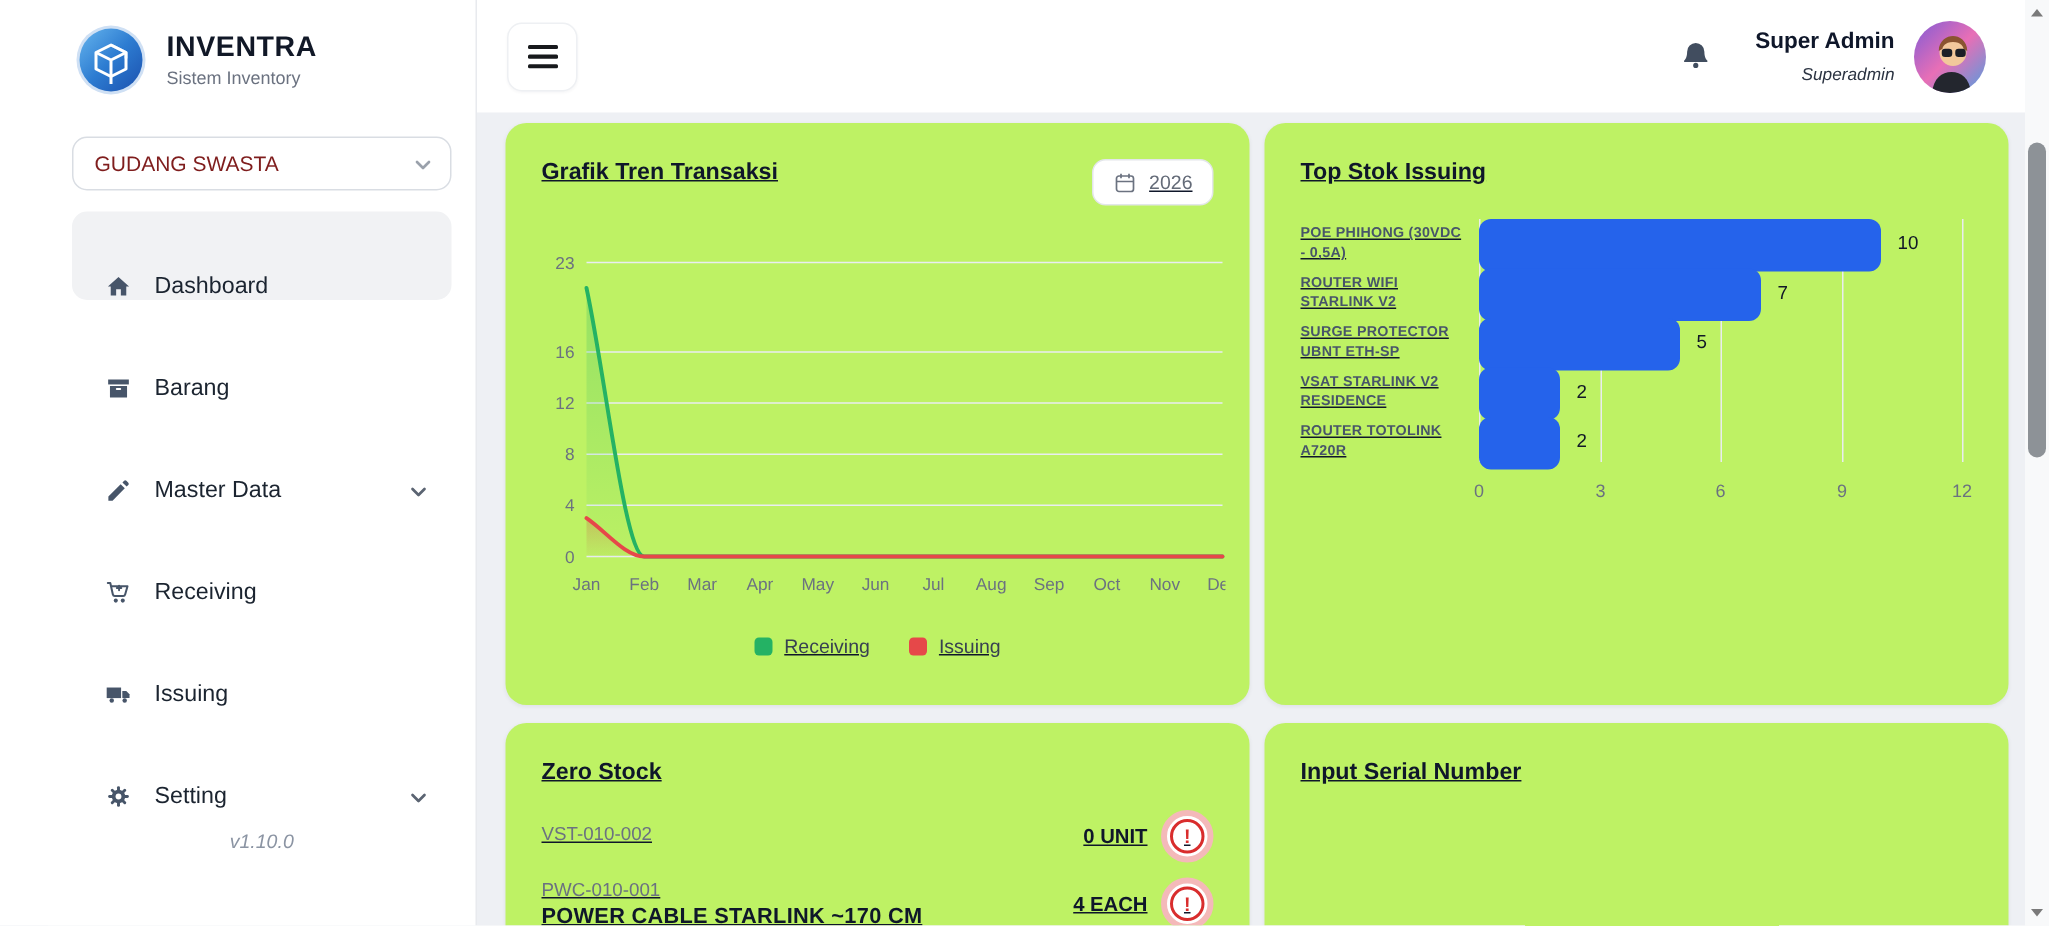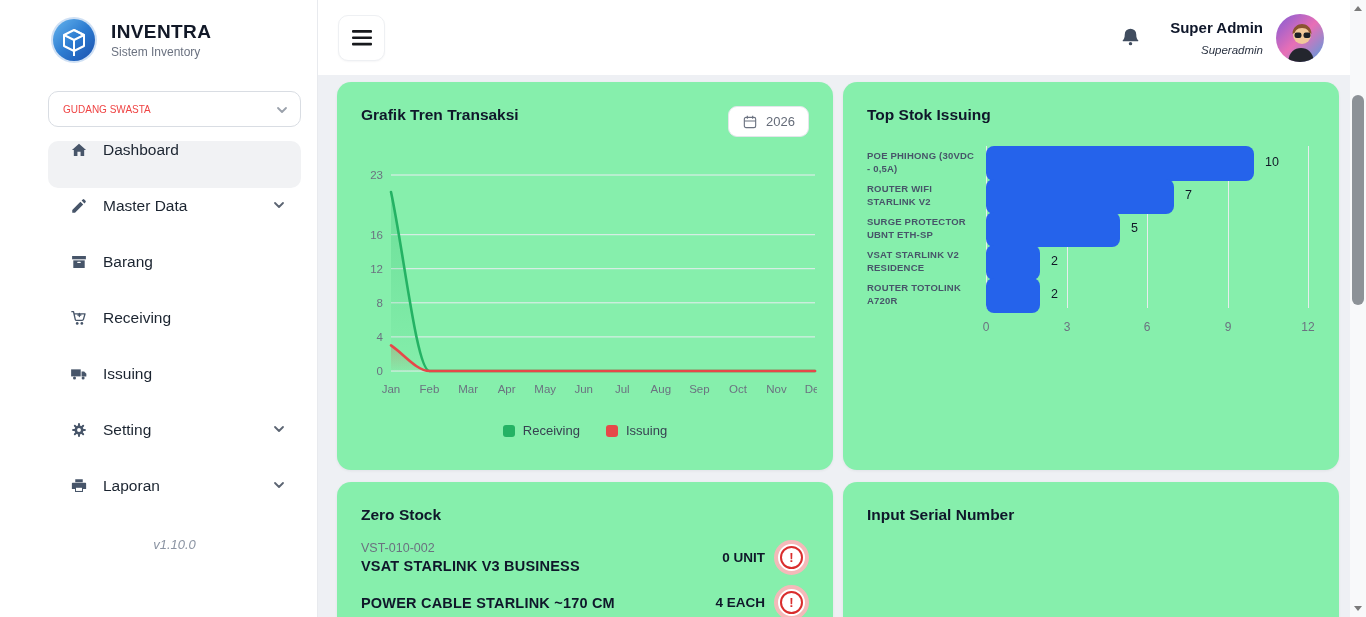--- a/index.html
+++ b/index.html
@@ -8,24 +8,24 @@
   .app { display:flex; width:1366px; height:617px;padding-left:32px; }
 
   
   .sidebar { width:286px; flex-shrink:0; background:#fff; border-right:1px solid #e8eaee; padding:16px 16px 0 16px; }
   .brand { display:flex; align-items:center; gap:13px; padding:0 2px 14px 2px; }
   .brand-logo { width:48px; height:48px; flex-shrink:0; }
   .brand-title { font-size:19px; font-weight:800; letter-spacing:.4px; color:#111827; line-height:1.15; }
   .brand-sub { font-size:12px; color:#6b7280; margin-top:2px; }
   .wh-select { position:relative; margin-top:13px; height:36px; border:1px solid #d9dde3; border-radius:10px;
     display:flex; align-items:center; padding:0 34px 0 14px; cursor:pointer; background:#fff; }
-  .wh-select .val { font-size:10px; color:#ef4444; }
+  .wh-select .val { font-size:14px; color:#7f1d1d; }
   .wh-select .chev { position:absolute; right:10px; top:10px; }
   .menu { margin-top:14px; }
-  .menu-item { display:flex; align-items:flex-start; height:47px; border-radius:10px; padding:0 14px 0 22px;
+  .menu-item { display:flex; align-items:flex-end; height:59px; border-radius:10px; padding:0 14px 0 22px;
     margin-bottom:9px; cursor:pointer; background:transparent; }
   .menu-item.active { background:#f1f2f4; }
   .menu-item .mi-icon { width:18px; height:18px; flex-shrink:0; display:flex; }
   .menu-label { font-size:15.5px; color:#1b2430; margin-left:15px; flex:1; }
   .menu-chev { display:flex; }
   .version { text-align:center; font-size:13px; font-style:italic; color:#8b94a3; margin-top:13px; }
 
   
   .main { flex:1; display:flex; flex-direction:column; min-width:0; }
   .topbar { height:75px; flex-shrink:0; background:#fff; display:flex; align-items:center;
@@ -34,21 +34,21 @@
     display:flex; align-items:center; justify-content:center; cursor:pointer; box-shadow:0 1px 2px rgba(16,24,40,.04); }
   .top-right { display:flex; align-items:center; }
   .bell-btn { background:none; border:none; cursor:pointer; display:flex; margin-right:28px; }
   .user-block { text-align:right; margin-right:13px; }
   .user-name { font-size:15px; font-weight:700; color:#0f172a; }
   .user-role { font-size:11.5px; font-style:italic; color:#2b3342; margin-top:8px; }
   .avatar { width:48px; height:48px; border-radius:50%; overflow:hidden; flex-shrink:0; cursor:pointer; }
 
   .content { flex:1; background:#eef0f4; padding:7px 27px 0 19px; overflow:hidden;
     display:grid; grid-template-columns:1fr 1fr; grid-template-rows:388px 380px; gap:12px 10px; }
-  .card { background:#86efac; border-radius:14px; box-shadow:0 1px 3px rgba(16,24,40,.06); padding:24px; overflow:hidden; }
+  .card { background:#bef264; border-radius:14px; box-shadow:0 1px 3px rgba(16,24,40,.06); padding:24px; overflow:hidden;text-decoration:underline; }
   .card-title { font-size:15.5px; font-weight:700; color:#0f172a; }
 
   
   .card-head { display:flex; justify-content:space-between; align-items:flex-start; margin-bottom:28px; }
   .year-btn { display:flex; align-items:center; gap:8px; height:31px; padding:0 13px; border:1px solid #e3e6ea;
     border-radius:9px; background:#fff; color:#646b78; font-size:13px; cursor:pointer; font-family:inherit; }
   .trend-svg { display:block; width:456px; height:246px; }
   .trend-svg text { font-family:"Liberation Sans","DejaVu Sans",sans-serif; }
   .legend { display:flex; justify-content:center; gap:26px; margin-top:12px; }
   .legend-item { display:flex; align-items:center; gap:8px; font-size:13px; color:#374151; }
@@ -133,41 +133,41 @@
           <span class="mi-icon">
             <svg width="18" height="18" viewBox="0 0 24 24">
               <path d="M2.6 11.9L12 3.6l9.4 8.3h-2.5V20h-4.8v-5.6h-4.2V20H5.1v-8.1z" fill="#475569"></path>
             </svg>
           </span>
           <span class="menu-label">Dashboard</span>
         </div>
         <div class="menu-item">
           <span class="mi-icon">
             <svg width="18" height="18" viewBox="0 0 24 24">
-              <path d="M3 17.3V21h3.7L17.6 10.1l-3.7-3.7L3 17.3zM20.7 7a1.4 1.4 0 000-2l-1.7-1.7a1.4 1.4 0 00-2 0l-1.5 1.5 3.7 3.7L20.7 7z" fill="#475569"></path>
-            </svg>
-          </span>
-          <span class="menu-label">Master Data</span>
-          <span class="menu-chev">
-            <svg width="16" height="16" viewBox="0 0 16 16">
-              <path d="M4 6l4 4 4-4" stroke="#5b6472" stroke-width="1.8" fill="none" stroke-linecap="round" stroke-linejoin="round"></path>
-            </svg>
-          </span>
-        </div>
-        <div class="menu-item">
-          <span class="mi-icon">
-            <svg width="18" height="18" viewBox="0 0 24 24">
               <g fill="#475569">
                 <path d="M2.8 4h18.4v4.4H2.8z"></path>
                 <path d="M4.4 9.8h15.2V20H4.4z"></path>
               </g>
               <rect x="9.6" y="11.6" width="4.8" height="1.8" rx="0.9" fill="#fff"></rect>
             </svg>
           </span>
           <span class="menu-label">Barang</span>
+        </div>
+        <div class="menu-item">
+          <span class="mi-icon">
+            <svg width="18" height="18" viewBox="0 0 24 24">
+              <path d="M3 17.3V21h3.7L17.6 10.1l-3.7-3.7L3 17.3zM20.7 7a1.4 1.4 0 000-2l-1.7-1.7a1.4 1.4 0 00-2 0l-1.5 1.5 3.7 3.7L20.7 7z" fill="#475569"></path>
+            </svg>
+          </span>
+          <span class="menu-label">Master Data</span>
+          <span class="menu-chev">
+            <svg width="16" height="16" viewBox="0 0 16 16">
+              <path d="M4 6l4 4 4-4" stroke="#5b6472" stroke-width="1.8" fill="none" stroke-linecap="round" stroke-linejoin="round"></path>
+            </svg>
+          </span>
         </div>
         <div class="menu-item">
           <span class="mi-icon">
             <svg width="18" height="18" viewBox="0 0 24 24">
               <path d="M2.5 3.5h2.2l2.3 10.2a1.8 1.8 0 001.8 1.4h7.4a1.8 1.8 0 001.7-1.3l2.1-7.3H6" stroke="#475569" stroke-width="1.8" fill="none" stroke-linejoin="round" stroke-linecap="round"></path>
               <path d="M12.5 6v4M10.5 8h4" stroke="#475569" stroke-width="1.7" stroke-linecap="round"></path>
               <circle cx="9.6" cy="19.2" r="1.8" fill="#475569"></circle>
               <circle cx="15.8" cy="19.2" r="1.8" fill="#475569"></circle>
             </svg>
           </span>
@@ -193,37 +193,20 @@
                 <rect x="10.7" y="2.8" width="2.6" height="18.4" rx="1.3"></rect>
                 <rect x="10.7" y="2.8" width="2.6" height="18.4" rx="1.3" transform="rotate(45 12 12)"></rect>
                 <rect x="10.7" y="2.8" width="2.6" height="18.4" rx="1.3" transform="rotate(90 12 12)"></rect>
                 <rect x="10.7" y="2.8" width="2.6" height="18.4" rx="1.3" transform="rotate(135 12 12)"></rect>
                 <circle cx="12" cy="12" r="6"></circle>
               </g>
               <circle cx="12" cy="12" r="2.6" fill="#fff"></circle>
             </svg>
           </span>
           <span class="menu-label">Setting</span>
-          <span class="menu-chev">
-            <svg width="16" height="16" viewBox="0 0 16 16">
-              <path d="M4 6l4 4 4-4" stroke="#5b6472" stroke-width="1.8" fill="none" stroke-linecap="round" stroke-linejoin="round"></path>
-            </svg>
-          </span>
-        </div>
-        <div class="menu-item">
-          <span class="mi-icon">
-            <svg width="18" height="18" viewBox="0 0 24 24">
-              <g fill="#475569">
-                <path d="M7 3h10v4H7z"></path>
-                <path d="M3.5 7.8h17a1 1 0 011 1v7.2h-4.2V20H6.7v-4H2.5V8.8a1 1 0 011-1z"></path>
-              </g>
-              <rect x="8" y="14.4" width="8" height="4.2" fill="#fff"></rect>
-            </svg>
-          </span>
-          <span class="menu-label">Laporan</span>
           <span class="menu-chev">
             <svg width="16" height="16" viewBox="0 0 16 16">
               <path d="M4 6l4 4 4-4" stroke="#5b6472" stroke-width="1.8" fill="none" stroke-linecap="round" stroke-linejoin="round"></path>
             </svg>
           </span>
         </div>
       </nav>
 
     <div class="version">v1.10.0</div>
   </aside>
@@ -391,31 +374,31 @@
             </div>
           </div>
       </section>
 
       <section class="card">
         <h2 class="card-title">Zero Stock</h2>
         <div class="zs-list" id="zero-list">
             <div class="zs-row">
               <div>
                 <div class="zs-code">VST-010-002</div>
-                <div class="zs-name">VSAT STARLINK V3 BUSINESS</div>
               </div>
               <div class="zs-right">
                 <span class="zs-qty">0 UNIT</span>
                 <span class="warn">
                   <span class="warn-inner">!</span>
                 </span>
               </div>
             </div>
             <div class="zs-row">
               <div>
+                <div class="zs-code">PWC-010-001</div>
                 <div class="zs-name">POWER CABLE STARLINK ~170 CM</div>
               </div>
               <div class="zs-right">
                 <span class="zs-qty">4 EACH</span>
                 <span class="warn">
                   <span class="warn-inner">!</span>
                 </span>
               </div>
             </div>
           </div>

